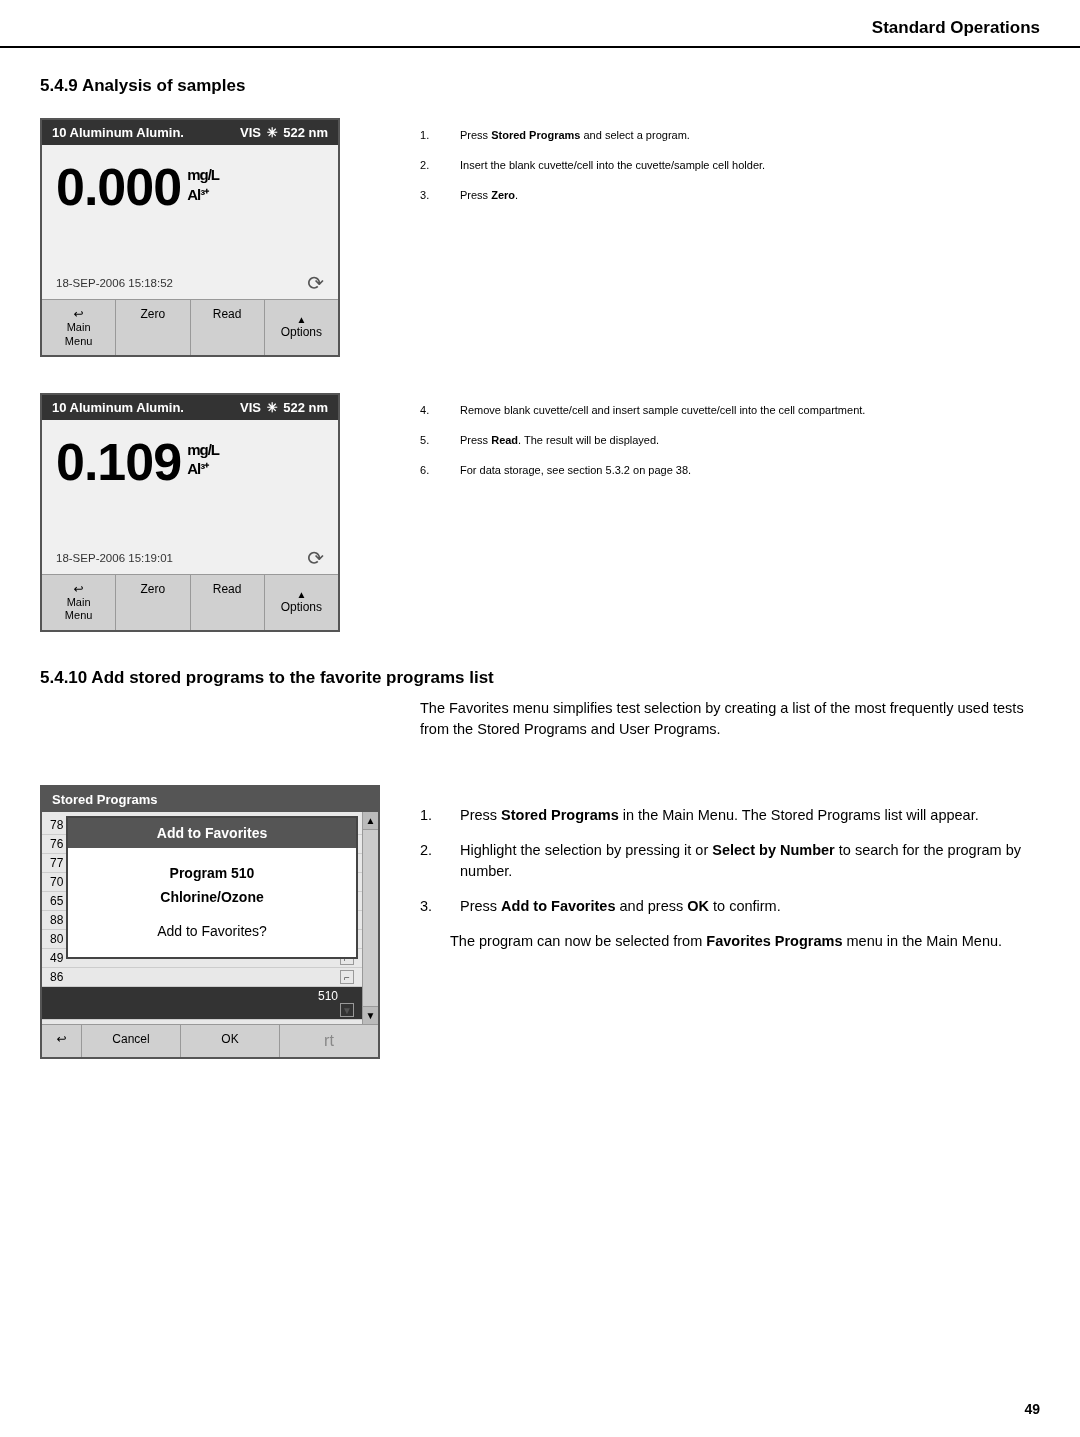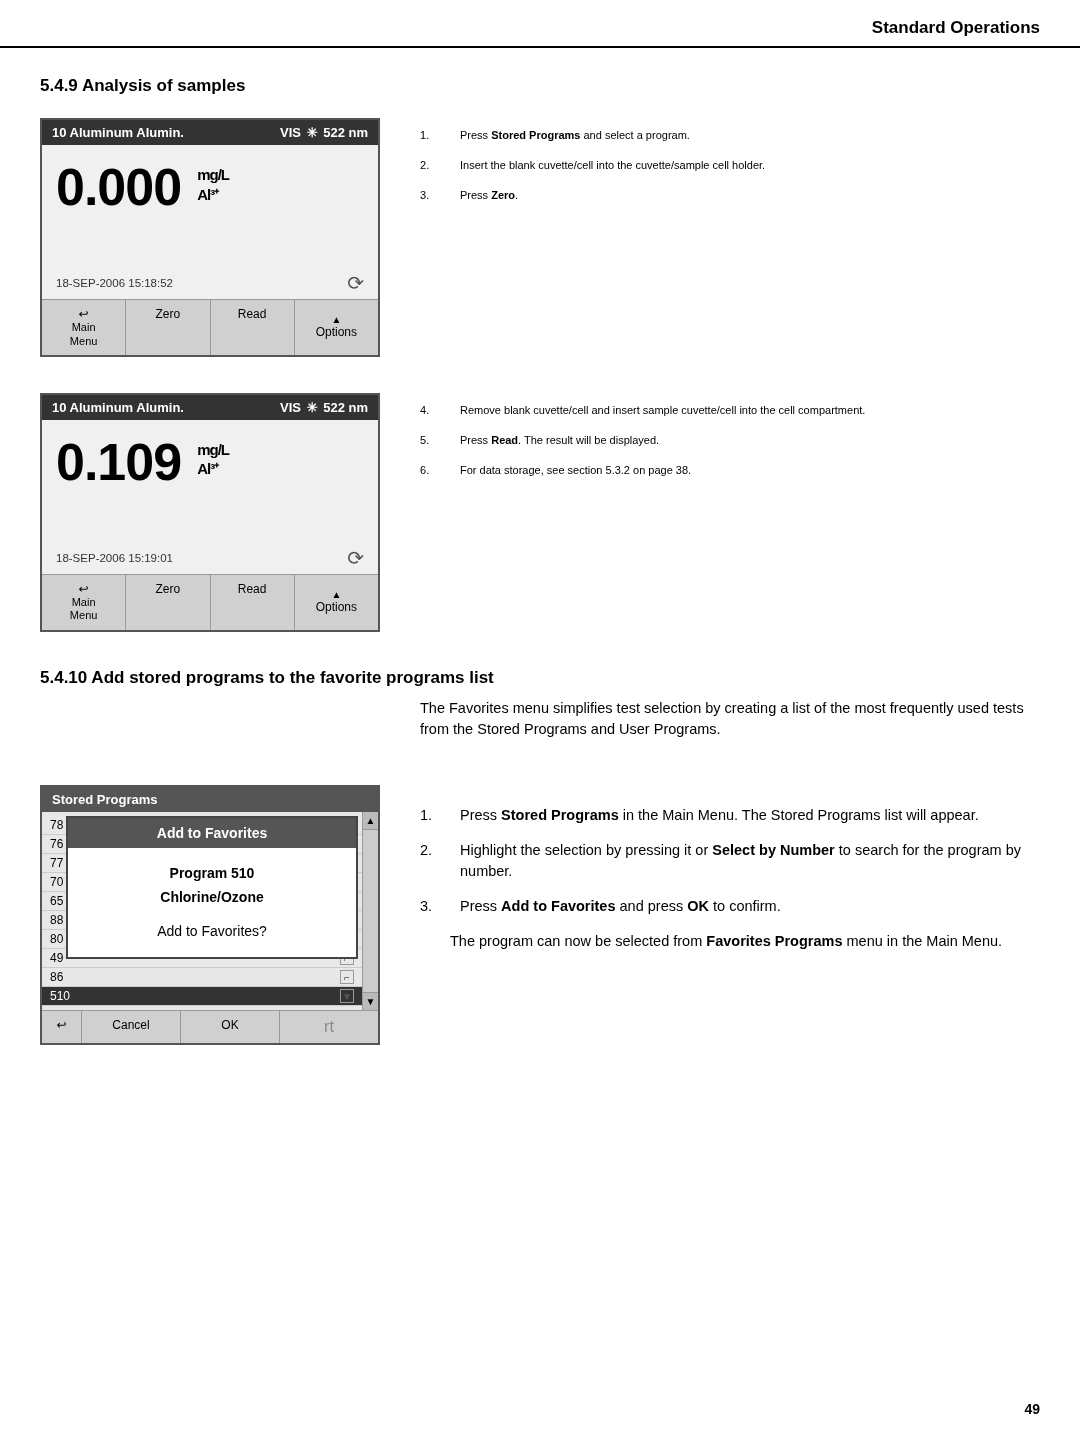--- a/index.html
+++ b/index.html
@@ -47,21 +47,21 @@
     }
 
     .step-block .instructions-col {
       flex: 1;
       padding-top: 10px;
     }
 
     
     .device-screen {
       border: 2px solid #555;
-      width: 340px;
+      width: 300px;
       background: #e8e8e8;
       font-size: 13px;
     }
 
     .device-top-bar {
       background: #333;
       color: #fff;
       display: flex;
       justify-content: space-between;
       align-items: center;
@@ -77,21 +77,21 @@
       position: relative;
     }
 
     .device-reading {
       font-size: 52px;
       font-weight: bold;
       color: #000;
       letter-spacing: -1px;
       display: flex;
       align-items: flex-start;
-      gap: 16px;
+      gap: 6px;
     }
 
     .device-reading-unit {
       font-size: 15px;
       font-weight: bold;
       color: #000;
       margin-top: 8px;
       line-height: 1.3;
     }
 
@@ -515,21 +515,21 @@
                   <span style="margin-left: auto; font-size: 10px; color: rgb(85, 85, 85); border: 1px solid rgb(153, 153, 153); width: 14px; height: 14px; display: flex; align-items: center; justify-content: center;">⌐</span>
                 </div>
                 <div style="display: flex; align-items: center; font-size: 12.5px; padding: 2px 8px; border-bottom: 1px solid rgb(204, 204, 204); background: rgb(232, 232, 232); color: rgb(0, 0, 0);">
                   <span style="min-width: 36px; font-size: 12px;">49</span>
                   <span style="margin-left: auto; font-size: 10px; color: rgb(85, 85, 85); border: 1px solid rgb(153, 153, 153); width: 14px; height: 14px; display: flex; align-items: center; justify-content: center;">⌐</span>
                 </div>
                 <div style="display: flex; align-items: center; font-size: 12.5px; padding: 2px 8px; border-bottom: 1px solid rgb(204, 204, 204); background: rgb(232, 232, 232); color: rgb(0, 0, 0);">
                   <span style="min-width: 36px; font-size: 12px;">86</span>
                   <span style="margin-left: auto; font-size: 10px; color: rgb(85, 85, 85); border: 1px solid rgb(153, 153, 153); width: 14px; height: 14px; display: flex; align-items: center; justify-content: center;">⌐</span>
                 </div>
-                <div style="display: flex; align-items: flex-end; font-size: 12.5px; padding: 2px 8px; border-bottom: 1px solid rgb(204, 204, 204); background: rgb(51, 51, 51); color: rgb(255, 255, 255);">
+                <div style="display: flex; align-items: flex-end; font-size: 12.5px; padding: 2px 8px; border-bottom: 1px solid rgb(204, 204, 204); background: rgb(51, 51, 51); color: rgb(255, 255, 255); flex-direction: column;">
                   <span style="min-width: 36px; font-size: 12px;">510</span>
                   <span style="margin-left: auto; font-size: 10px; color: rgb(85, 85, 85); border: 1px solid rgb(153, 153, 153); width: 14px; height: 14px; display: flex; align-items: center; justify-content: center;">▼</span>
                 </div>
               </div>
 
             <div class="sp-scrollbar">
               <div class="sp-scroll-up">▲</div>
               <div style="flex:1; background:#ccc;"></div>
               <div class="sp-scroll-down">▼</div>
             </div>

